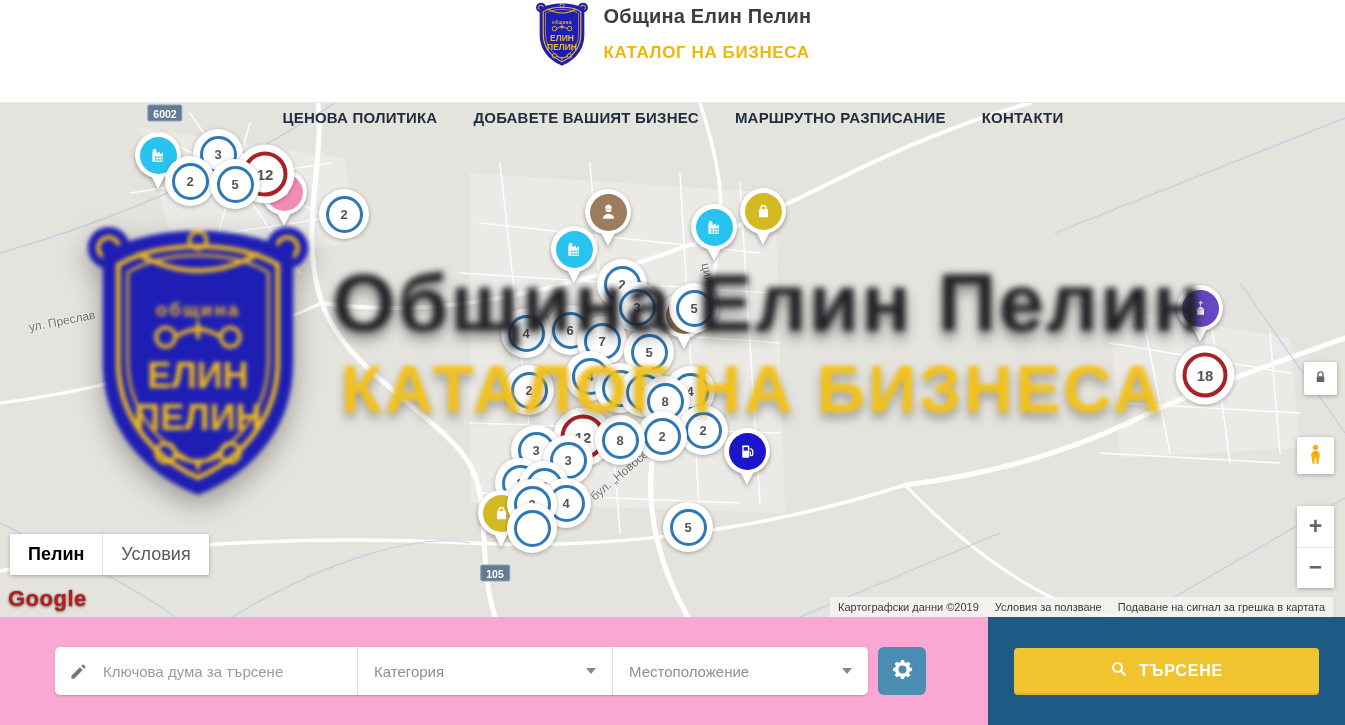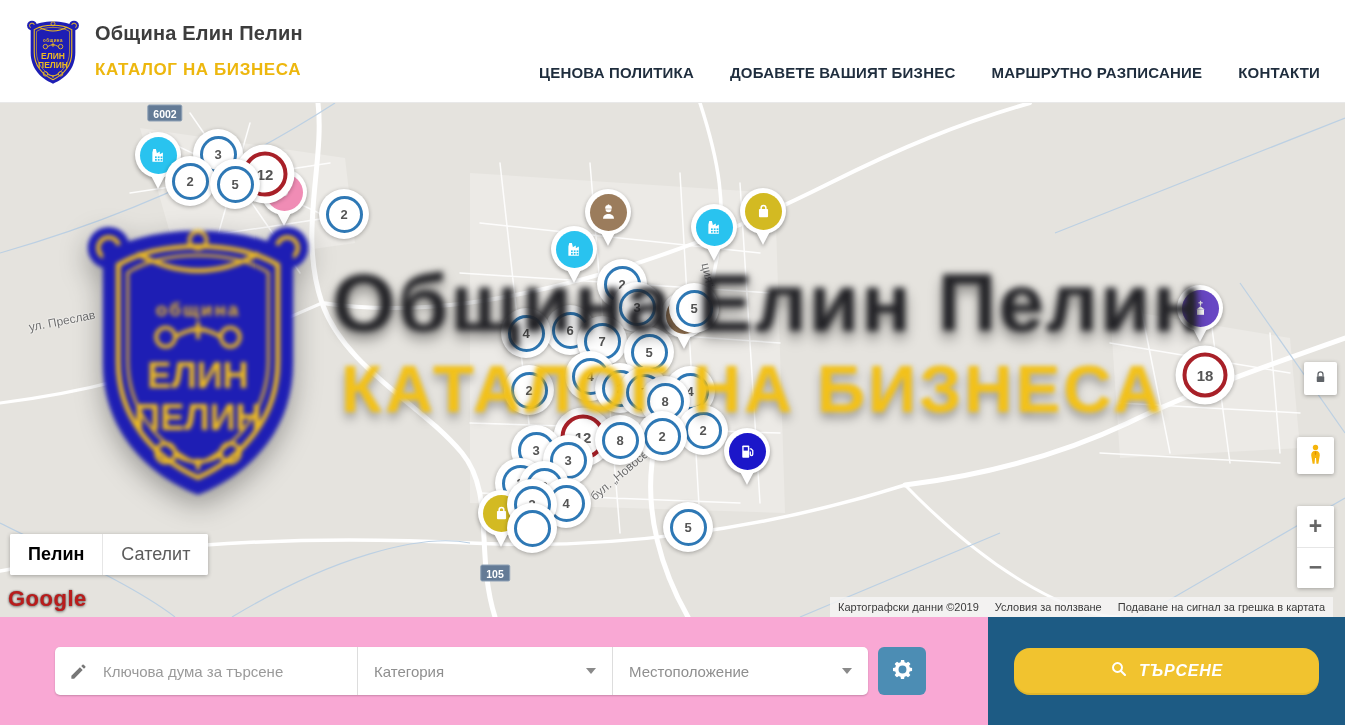--- a/index.html
+++ b/index.html
@@ -2,21 +2,21 @@
 <html><head>
 <meta charset="utf-8">
 <style>
   html,body{margin:0;padding:0;overflow:hidden;}
   body{width:1345px;height:725px;position:relative;background:#fff;
        font-family:"Liberation Sans",sans-serif;}
 
   
   .header{position:absolute;top:0;left:0;right:0;height:103px;background:#fff;
           display:flex;align-items:center;justify-content:space-between;
-          padding:0 25px 0 26px;box-sizing:border-box;border-bottom:1px solid #e9e9e9;z-index:900;}
+          padding:0 25px 0 26px;box-sizing:border-box;border-bottom:1px solid #e9e9e9;z-index:900;flex-direction:column;}
   .logo{display:flex;align-items:center;gap:15px;}
   .logo-emblem svg{width:54px;height:67px;display:block;}
   .logo-title{font-size:20px;font-weight:bold;color:#3d3d3d;letter-spacing:.2px;}
   .logo-subtitle{font-size:17px;font-weight:bold;color:#edb70e;letter-spacing:.6px;margin-top:15px;}
   .nav{display:flex;gap:36px;align-items:flex-end;margin-top:42px;}
   .nav a{font-size:15px;font-weight:bold;color:#1f2d3d;text-decoration:none;letter-spacing:.2px;white-space:nowrap;}
 
   
   .map{position:absolute;top:103px;left:0;width:1345px;height:514px;background:#e5e3de;
        overflow:hidden;cursor:grab;}
@@ -93,24 +93,24 @@
   .seg-keyword input::placeholder{color:#9a9a9a;}
   .seg-select{justify-content:space-between;padding:0 16px;border-left:1px solid #ddd;cursor:pointer;}
   .seg-cat{width:255px;}
   .seg-loc{width:256px;}
   .sel-label{font-size:15px;color:#8f8f8f;}
   .caret{width:0;height:0;border-left:5px solid transparent;border-right:5px solid transparent;
          border-top:6px solid #8a8a8a;}
   .gear-btn{margin-left:10px;width:48px;height:48px;border:none;border-radius:6px;background:#4c8db4;
             display:flex;align-items:center;justify-content:center;cursor:pointer;}
   .search-right{flex:1;background:#1d5b84;display:flex;align-items:center;justify-content:center;}
-  .search-btn{width:305px;height:47px;border:none;border-radius:16px;background:#f1c32f;color:#fff;
+  .search-btn{width:305px;height:47px;border:none;border-radius:4px;background:#f1c32f;color:#fff;
               font-size:16px;font-weight:bold;letter-spacing:.8px;display:flex;align-items:center;
               justify-content:center;gap:11px;cursor:pointer;font-family:"Liberation Sans",sans-serif;
-              box-shadow:inset 0 -2px 0 rgba(0,0,0,.07);font-style:italic;}
+              box-shadow:inset 0 -2px 0 rgba(0,0,0,.07);}
 </style>
 </head>
 <body>
 
 <svg width="0" height="0" style="position:absolute">
   <defs>
     <g id="emblem" font-family="Liberation Sans, sans-serif">
       <circle cx="13" cy="17" r="11" fill="#1e1eb4"></circle>
       <circle cx="107" cy="17" r="11" fill="#1e1eb4"></circle>
       <circle cx="13" cy="17" r="5.5" fill="none" stroke="#ecba22" stroke-width="2.2"></circle>
@@ -195,21 +195,21 @@
       <svg viewBox="0 0 120 150">
           <use href="#emblem" xlink:href="#emblem"></use>
         </svg>
     </div>
     <div class="wm-title">Община Елин Пелин</div>
     <div class="wm-subtitle">КАТАЛОГ НА БИЗНЕСА</div>
   </div>
 
   <div class="map-type">
     <button class="active">Пелин</button>
-    <button class="inactive">Сателит</button>
+    <button class="inactive">Условия</button>
   </div>
 
   <div class="google-logo">Google</div>
   <div class="map-attr">
       <span>Картографски данни ©2019</span>
       <span>Условия за ползване</span>
       <span>Подаване на сигнал за грешка в картата</span>
     </div>
 
   <button class="ctl lock-btn">

